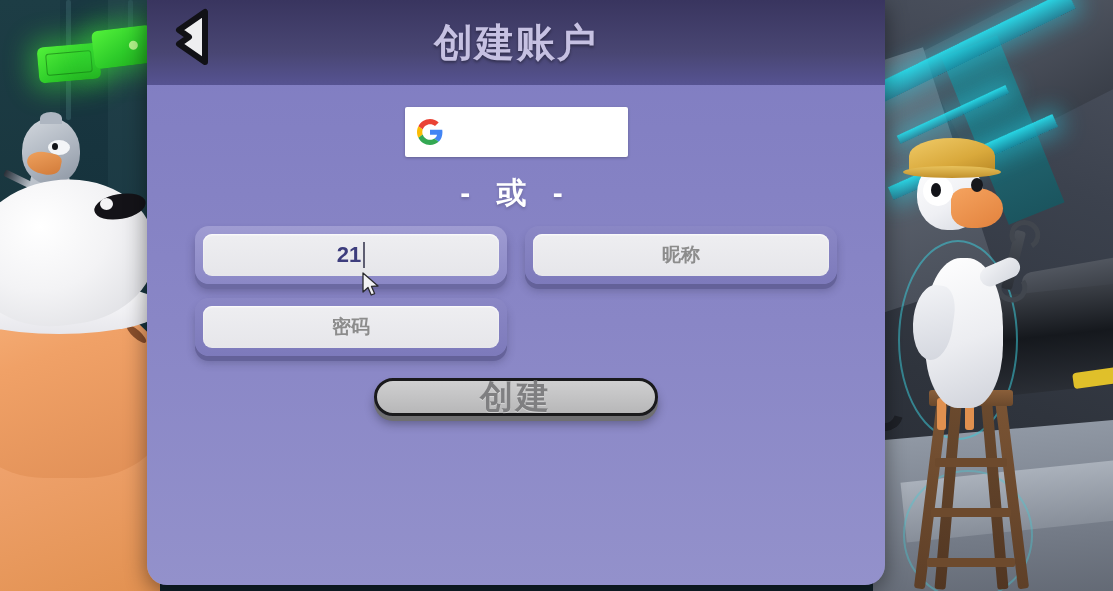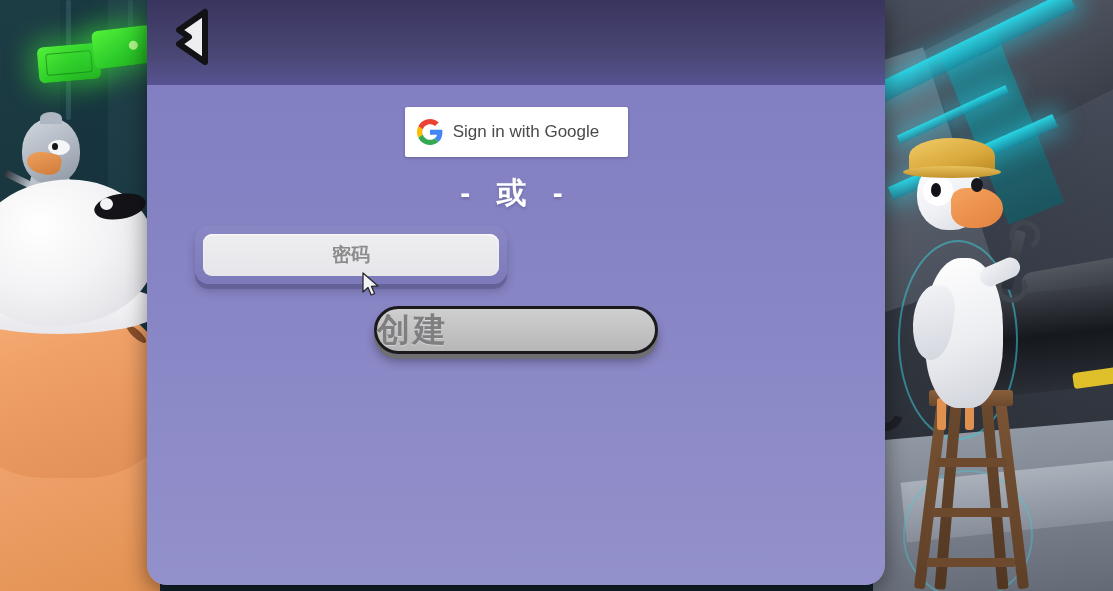--- a/index.html
+++ b/index.html
@@ -470,27 +470,28 @@
   }
 
   
   .create-wrap {
     margin-top: 22px;
     display: flex;
     justify-content: center;
   }
   .create-btn {
     width: 284px;
-    height: 48px;
+    height: 38px;
     border-radius: 27px;
     background: linear-gradient(180deg,#cfcfd0 0%,#c2c2c3 55%,#b7b7b8 100%);
     border: 3px solid #1a1a1c;
     box-shadow: 0 5px 0 #6f6f71, 0 8px 10px rgba(20,20,30,.35);
     display: flex;
     align-items: center;
+    justify-content: center;
     font-size: 33px;
     font-weight: bold;
     color: #7f7f81;
     letter-spacing: 3px;
     cursor: default;
     text-shadow: 0 1px 0 rgba(255,255,255,.35);
   }
 
   
   .mouse-cursor {
@@ -579,41 +580,52 @@
   </div>
 
   <div class="panel">
 
     <div class="panel-header">
       <div class="back-button">
         <svg width="58" height="62" viewBox="0 0 58 62">
           <path d="M40 6 L40 56 L14 38 L24 31 L14 24 Z" fill="#eeeef0" stroke="#111116" stroke-width="6" stroke-linejoin="round"></path>
         </svg>
       </div>
+      <div class="panel-title">创建账户</div>
     </div>
 
     <div class="panel-body">
 
       <div class="google-btn">
         <span class="google-logo">
           <svg width="26" height="26" viewBox="0 0 48 48">
             <path fill="#EA4335" d="M24 9.5c3.54 0 6.71 1.22 9.21 3.6l6.85-6.85C35.9 2.38 30.47 0 24 0 14.62 0 6.51 5.38 2.56 13.22l7.98 6.19C12.43 13.72 17.74 9.5 24 9.5z"></path>
             <path fill="#4285F4" d="M46.98 24.55c0-1.57-.15-3.09-.38-4.55H24v9.02h12.94c-.58 2.96-2.26 5.48-4.78 7.18l7.73 6c4.51-4.18 7.09-10.36 7.09-17.65z"></path>
             <path fill="#FBBC05" d="M10.53 28.59c-.48-1.45-.76-2.99-.76-4.59s.27-3.14.76-4.59l-7.98-6.19C.92 16.46 0 20.12 0 24c0 3.88.92 7.54 2.56 10.78l7.97-6.19z"></path>
             <path fill="#34A853" d="M24 48c6.48 0 11.93-2.13 15.89-5.81l-7.73-6c-2.15 1.45-4.92 2.3-8.16 2.3-6.26 0-11.57-4.22-13.47-9.91l-7.98 6.19C6.51 42.62 14.62 48 24 48z"></path>
           </svg>
         </span>
-        <span class="google-label">Sign in with Google</span>
       </div>
 
       <div class="or-row">- 或 -</div>
 
       <div class="form-grid">
 
-
+        <div class="field-wrap focused">
+          <div class="field filled">
+            <span>21</span>
+              <span class="caret"></span>
+          </div>
+        </div>
+
+        <div class="field-wrap">
+          <div class="field">
+            <span>昵称</span>
+          </div>
+        </div>
 
 
 
         <div class="field-wrap">
           <div class="field">
             <span>密码</span>
           </div>
         </div>
 
 

